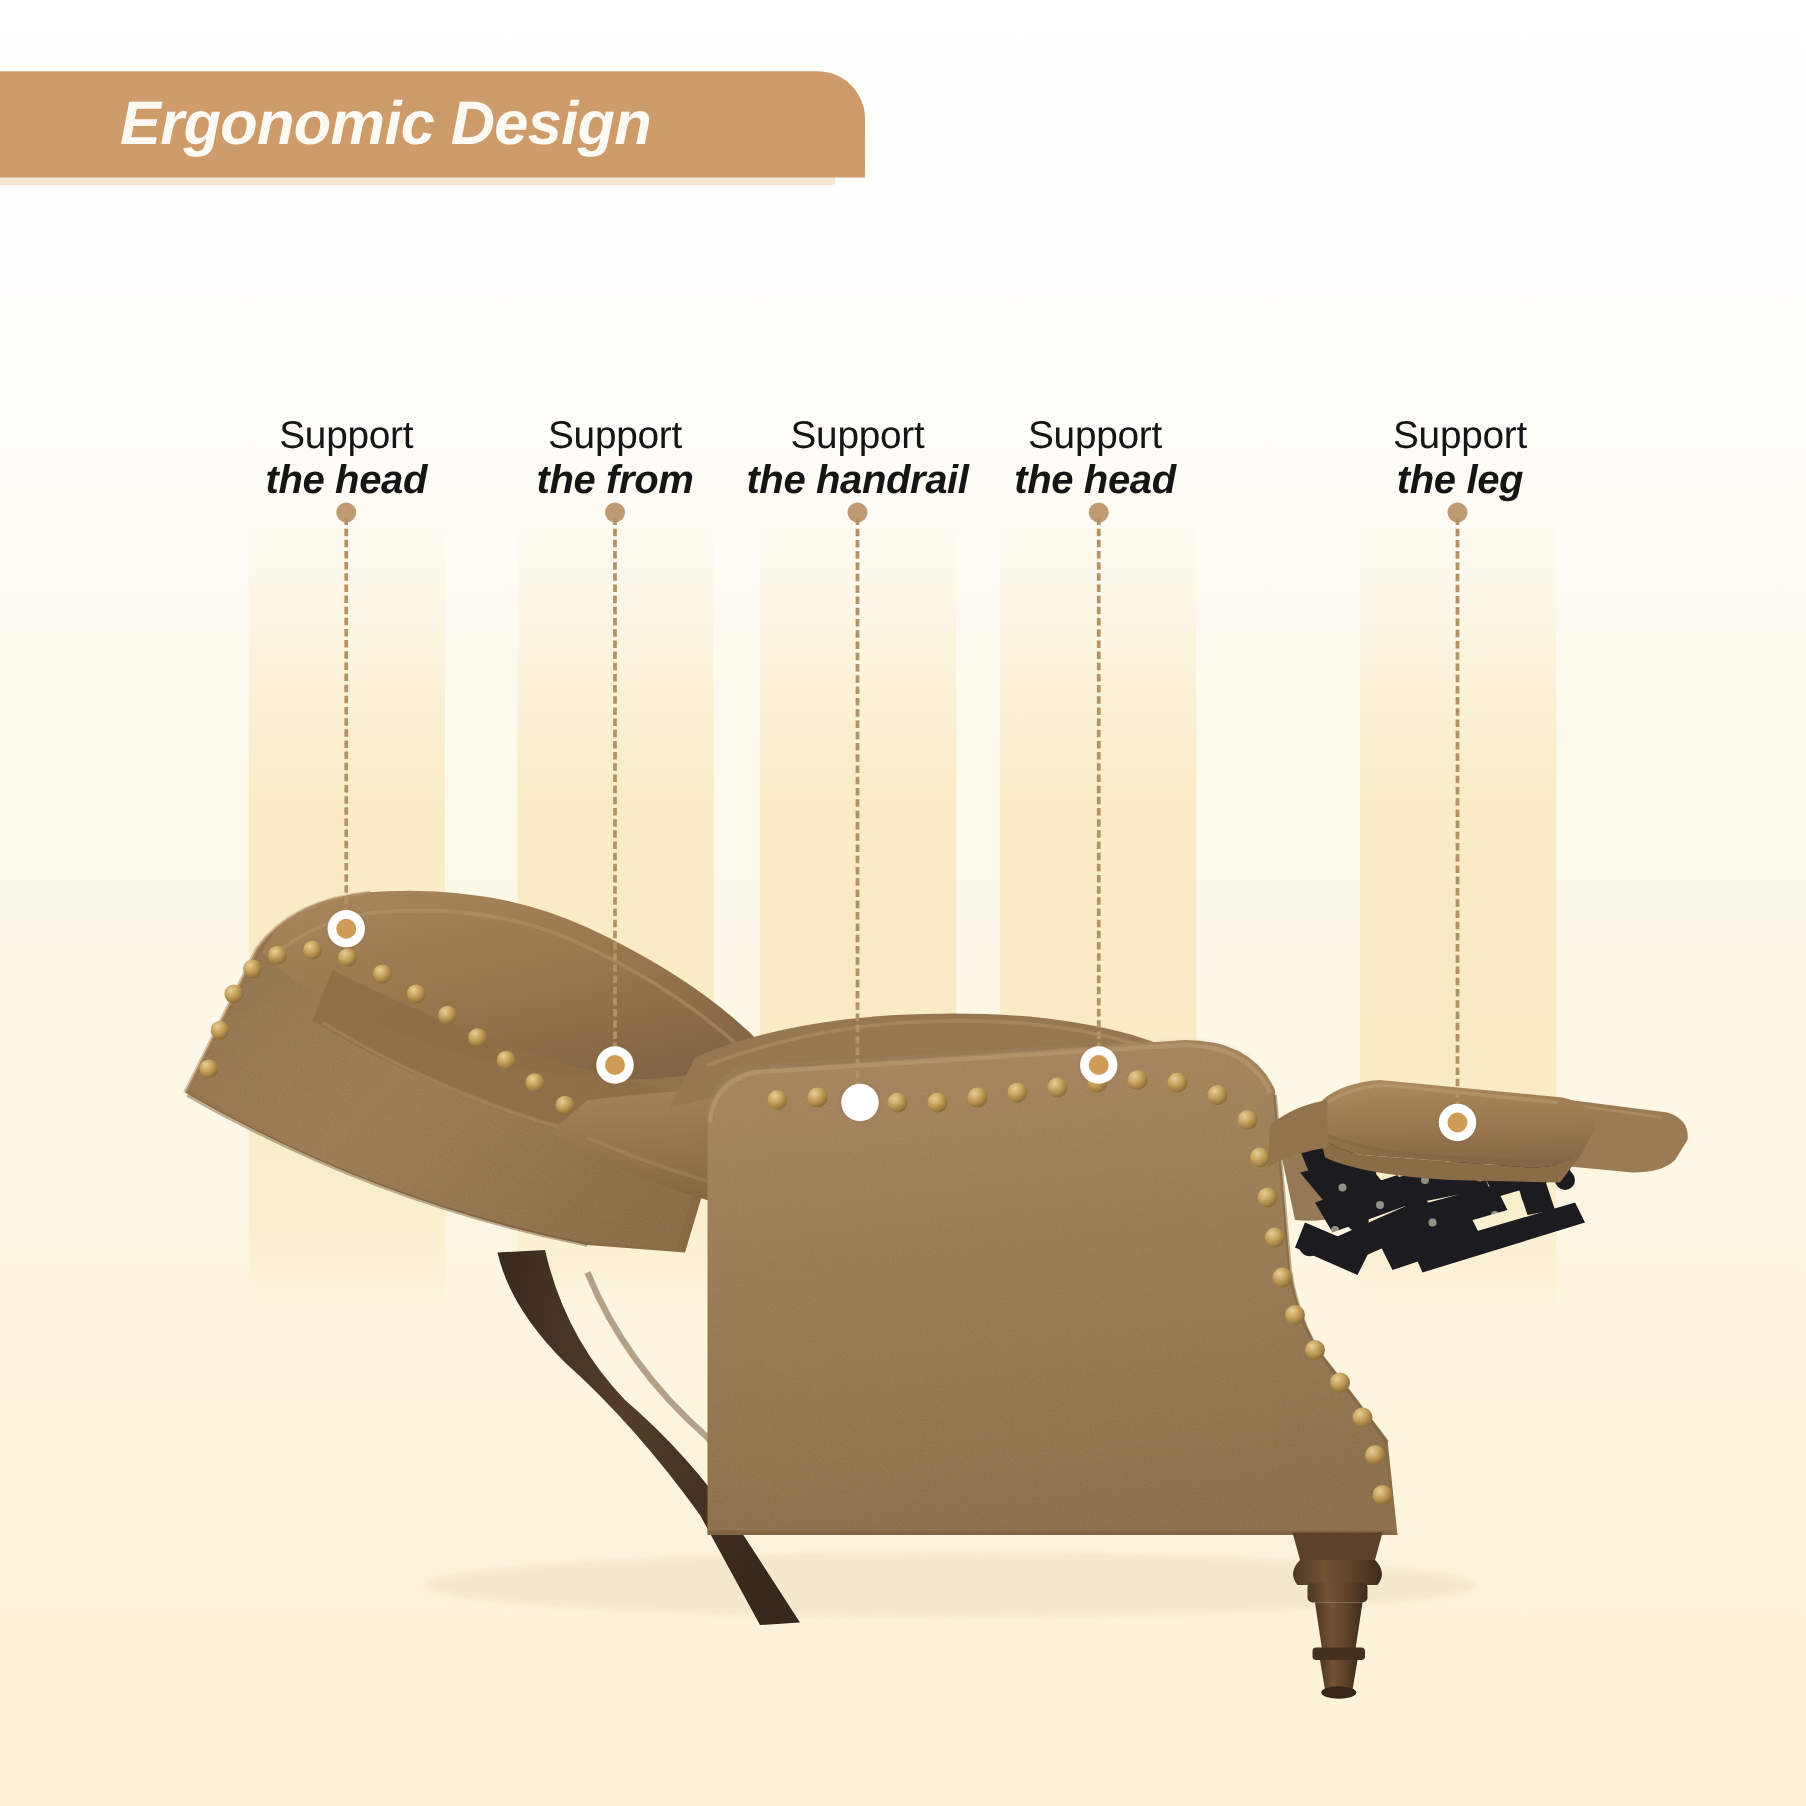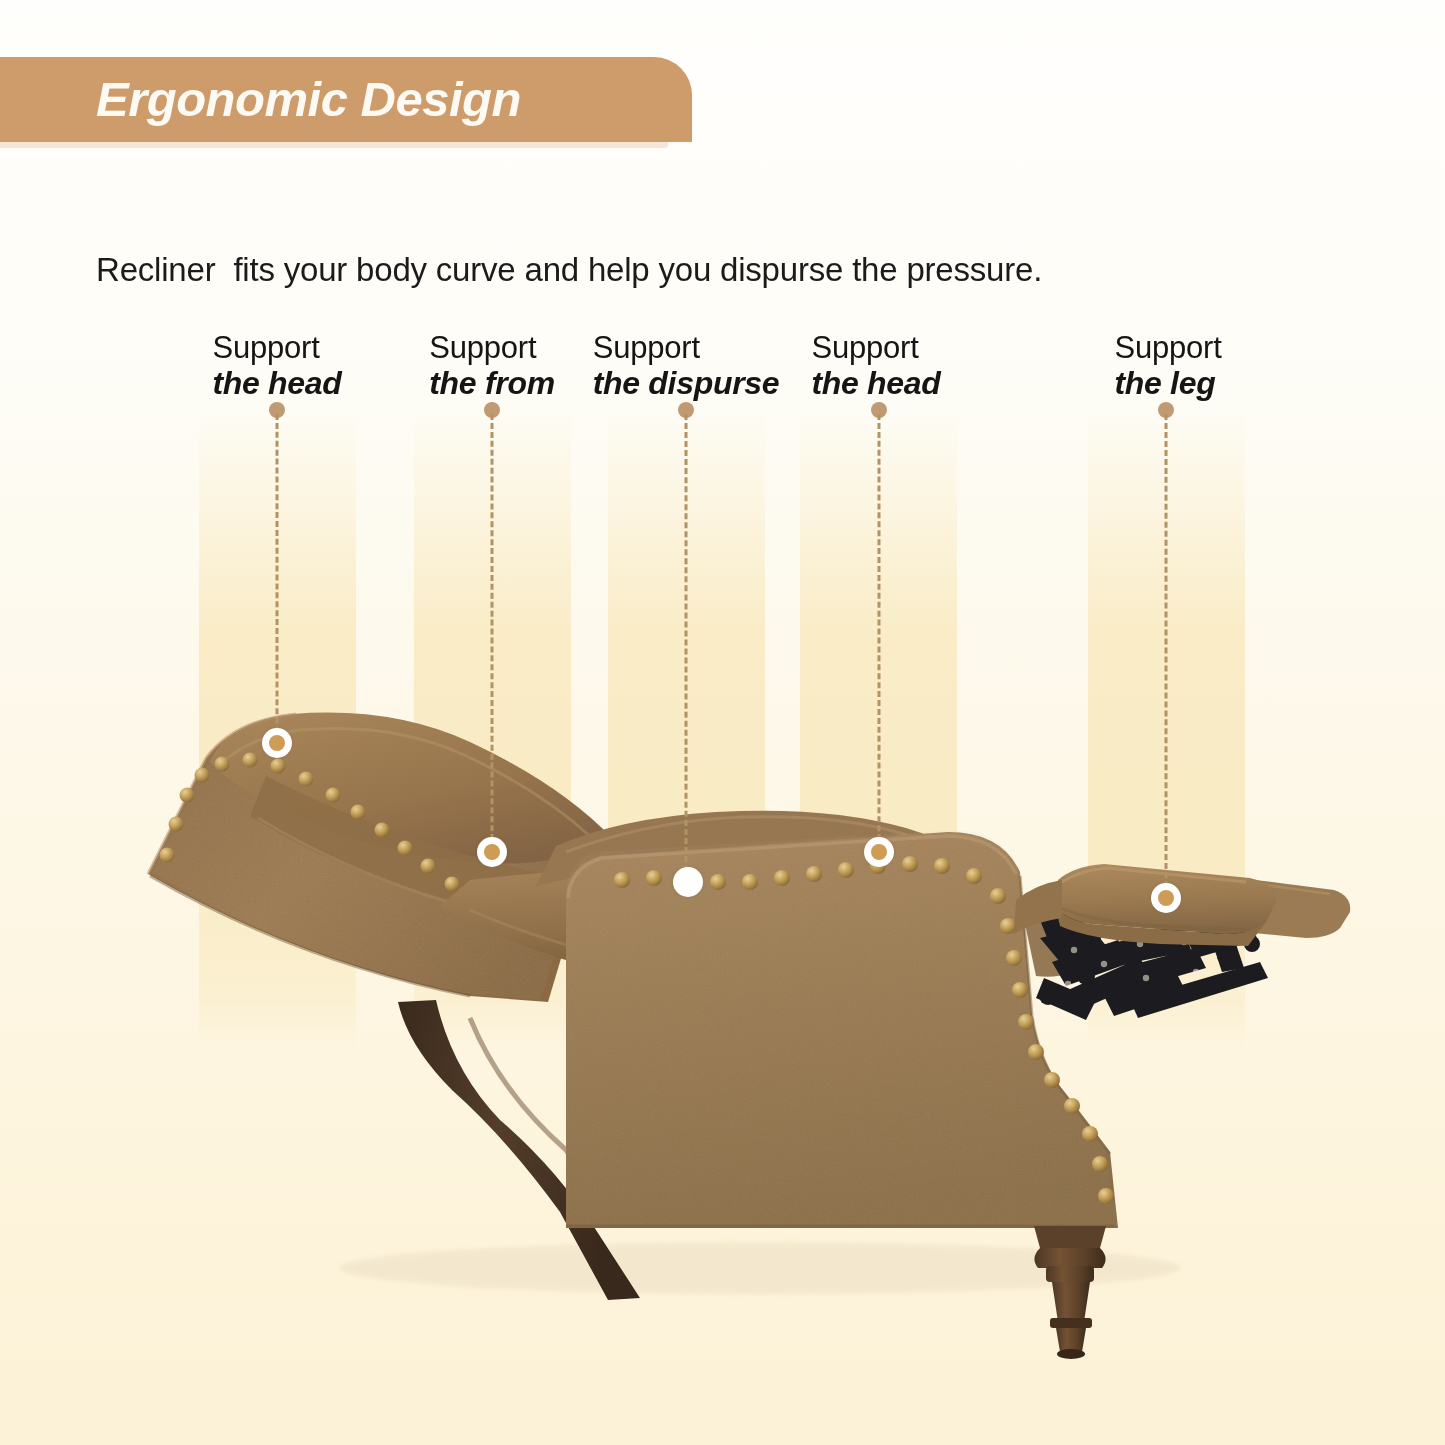--- a/index.html
+++ b/index.html
@@ -47,21 +47,21 @@
        rgba(249,235,196,0.95) 36%,
        rgba(249,235,196,1) 72%,
        rgba(249,235,196,0.55) 92%,
        rgba(249,235,196,0) 100%);
   }
 
   
   .callout{position:absolute;}
   .callout-label{
     position:absolute;transform:translateX(-50%);
-    white-space:nowrap;color:#151515;
+    text-align:center;white-space:nowrap;color:#151515;
   }
   .lbl-top{font-size:31px;font-weight:400;line-height:1.12;letter-spacing:-0.2px;}
   .lbl-bot{font-size:32px;font-weight:bold;font-style:italic;line-height:1.12;letter-spacing:-0.3px;}
 
   .dot-top{
     position:absolute;width:16px;height:16px;border-radius:50%;
     background:#bf9a72;transform:translateX(-50%);
   }
   .dash{
     position:absolute;width:0;border-left:3px dashed #b39265;
@@ -332,21 +332,21 @@
           <div class="lbl-top">Support</div>
           <div class="lbl-bot">the from</div>
         </div>
         <div class="dot-top" style="left: 492px; top: 402px;"></div>
         <div class="dash" style="left: 492px; top: 414px; height: 435px;"></div>
         <div class="marker" style="left: 492px; top: 852px;"></div>
       </div>
       <div class="callout">
         <div class="callout-label" style="left: 686px; top: 331px;">
           <div class="lbl-top">Support</div>
-          <div class="lbl-bot">the dispurse</div>
+          <div class="lbl-bot">the handrail</div>
         </div>
         <div class="dot-top" style="left: 686px; top: 402px;"></div>
         <div class="dash" style="left: 686px; top: 414px; height: 466px;"></div>
         <div class="marker hollow" style="left: 688px; top: 882px;"></div>
       </div>
       <div class="callout">
         <div class="callout-label" style="left: 876px; top: 331px;">
           <div class="lbl-top">Support</div>
           <div class="lbl-bot">the head</div>
         </div>
@@ -364,16 +364,15 @@
         <div class="marker" style="left: 1166px; top: 898px;"></div>
       </div>
     </div>
 
   <div id="banner-shadow"></div>
   <div id="banner">
     <div id="banner-title">Ergonomic Design</div>
   </div>
 
   <div id="subtitle">
-    <span class="sub-line">Recliner  fits your body curve and help you dispurse the pressure.</span>
   </div>
 
 </div>
 
 </body></html>

